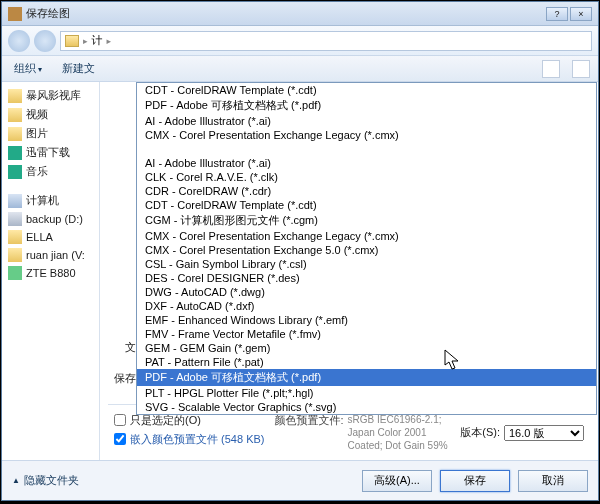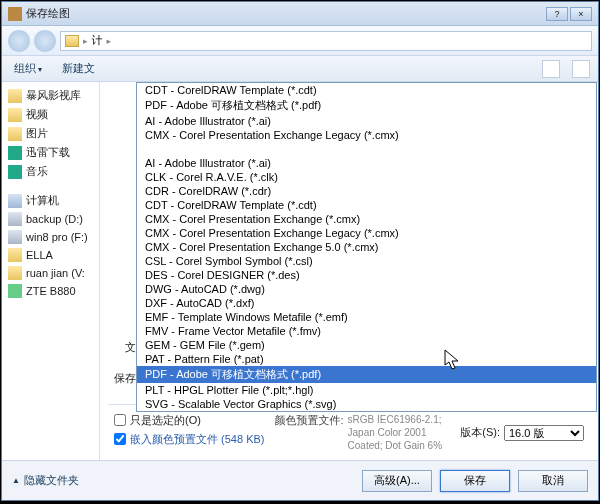--- a/index.html
+++ b/index.html
@@ -113,24 +113,20 @@
         <div class="side-sep"></div>
         <div class="side-item">
           <div class="side-ico ico-pc"></div>
           <span>计算机</span>
         </div>
         <div class="side-item">
           <div class="side-ico ico-disk"></div>
           <span>backup (D:)</span>
         </div>
         <div class="side-item">
-          <div class="side-ico ico-disk"></div>
-          <span>win8 pro (F:)</span>
-        </div>
-        <div class="side-item">
           <div class="side-ico ico-folder"></div>
           <span>ELLA</span>
         </div>
         <div class="side-item">
           <div class="side-ico ico-folder"></div>
           <span>ruan jian (V:</span>
         </div>
         <div class="side-item">
           <div class="side-ico ico-usb"></div>
           <span>ZTE B880</span>
@@ -140,30 +136,30 @@
     <div class="filetypes" id="filetypes">
         <div class="ft-row">CDT - CorelDRAW Template (*.cdt)</div>
         <div class="ft-row">PDF - Adobe 可移植文档格式 (*.pdf)</div>
         <div class="ft-row">AI - Adobe Illustrator (*.ai)</div>
         <div class="ft-row">CMX - Corel Presentation Exchange Legacy (*.cmx)</div>
         <div class="ft-row">&nbsp;</div>
         <div class="ft-row">AI - Adobe Illustrator (*.ai)</div>
         <div class="ft-row">CLK - Corel R.A.V.E. (*.clk)</div>
         <div class="ft-row">CDR - CorelDRAW (*.cdr)</div>
         <div class="ft-row">CDT - CorelDRAW Template (*.cdt)</div>
-        <div class="ft-row">CMX - Corel Presentation Exchange (*.cmx)</div>
+        <div class="ft-row">CGM - 计算机图形图元文件 (*.cgm)</div>
         <div class="ft-row">CMX - Corel Presentation Exchange Legacy (*.cmx)</div>
         <div class="ft-row">CMX - Corel Presentation Exchange 5.0 (*.cmx)</div>
-        <div class="ft-row">CSL - Corel Symbol Symbol (*.csl)</div>
+        <div class="ft-row">CSL - Gain Symbol Library (*.csl)</div>
         <div class="ft-row">DES - Corel DESIGNER (*.des)</div>
         <div class="ft-row">DWG - AutoCAD (*.dwg)</div>
         <div class="ft-row">DXF - AutoCAD (*.dxf)</div>
-        <div class="ft-row">EMF - Template Windows Metafile (*.emf)</div>
+        <div class="ft-row">EMF - Enhanced Windows Library (*.emf)</div>
         <div class="ft-row">FMV - Frame Vector Metafile (*.fmv)</div>
-        <div class="ft-row">GEM - GEM File (*.gem)</div>
+        <div class="ft-row">GEM - GEM Gain (*.gem)</div>
         <div class="ft-row">PAT - Pattern File (*.pat)</div>
         <div class="ft-row sel">PDF - Adobe 可移植文档格式 (*.pdf)</div>
         <div class="ft-row">PLT - HPGL Plotter File (*.plt;*.hgl)</div>
         <div class="ft-row">SVG - Scalable Vector Graphics (*.svg)</div>
       </div>
 
     <svg class="cursor" width="18" height="22">
       <path d="M1 1 L1 16 L5 13 L8 20 L11 19 L8 12 L14 12 Z" fill="#fff" stroke="#000" stroke-width="1"></path>
     </svg>
 
@@ -191,21 +187,21 @@
             <label class="chk">
               <input type="checkbox" checked="" style="">
               <span style="color:#2a5fae">嵌入颜色预置文件 (548 KB)</span>
             </label>
           </div>
           <div class="prof">
             <span class="proflbl">颜色预置文件:</span>
             <div class="profval">
               <div>sRGB IEC61966-2.1;</div>
               <div>Japan Color 2001</div>
-              <div>Coated; Dot Gain 6%</div>
+              <div>Coated; Dot Gain 59%</div>
             </div>
           </div>
           <div class="ver">
             <span>版本(S):</span>
             <select>
               <option>16.0 版</option>
             </select>
           </div>
         </div>
       </div>

